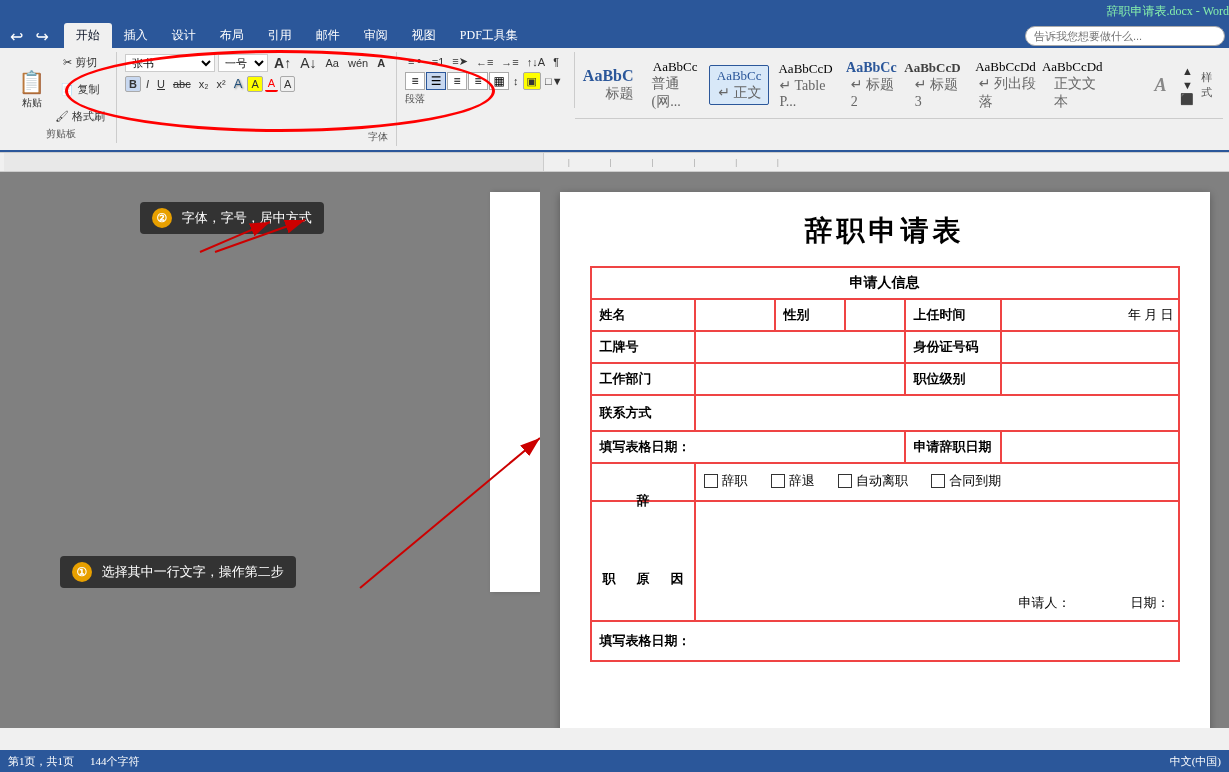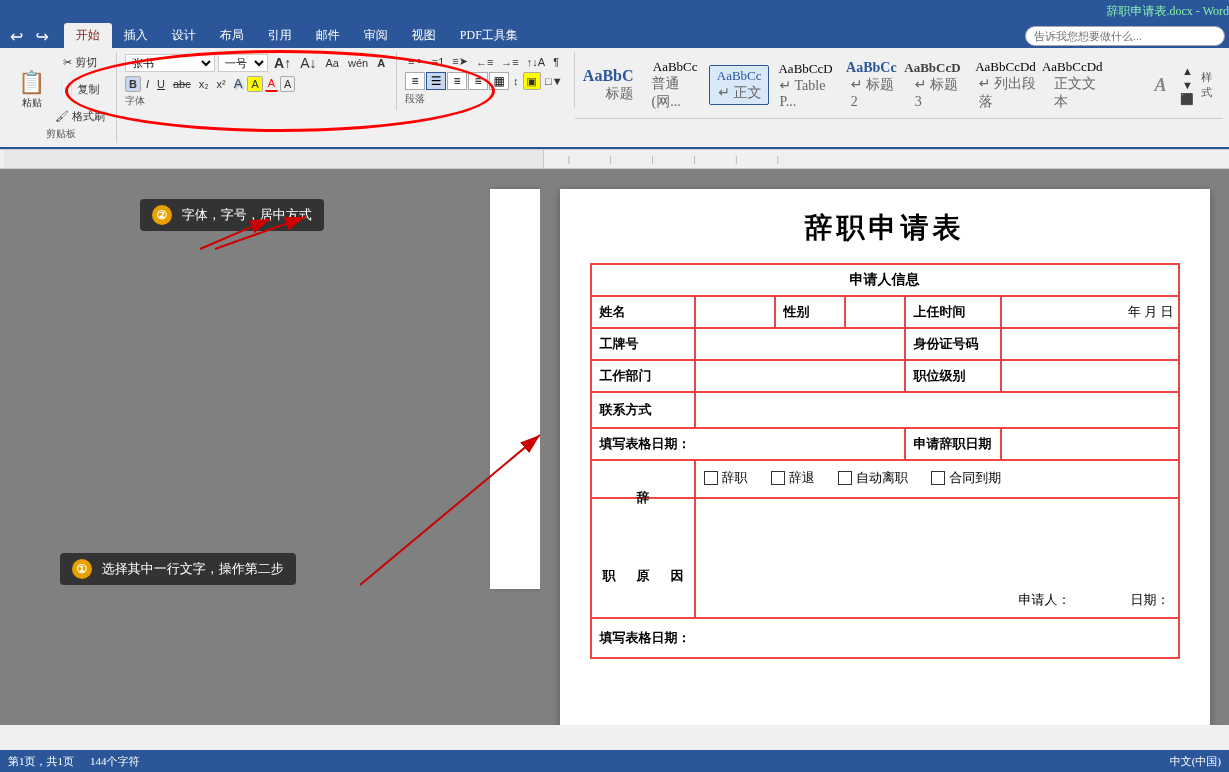--- a/index.html
+++ b/index.html
@@ -32,21 +32,21 @@
     .ribbon-tab {
       padding: 4px 12px;
       color: white;
       font-size: 12px;
       cursor: pointer;
       border-radius: 3px 3px 0 0;
     }
 
     .ribbon-tab.active {
       background: #f0f0f0;
-      color: #7f1d1d;
+      color: #0f172a;
     }
 
     .ribbon-content {
       background: #f0f0f0;
       border-bottom: 1px solid #ccc;
       padding: 4px 6px;
       display: flex;
       align-items: flex-start;
       min-height: 88px;
     }
@@ -315,21 +315,21 @@
           <div style="display:flex;flex-direction:column;gap:10px;">
             <button class="small-btn">✂ 剪切</button>
             <button class="small-btn">📄 复制</button>
             <button class="small-btn">🖌 格式刷</button>
           </div>
         </div>
       </div>
       <div class="ribbon-group-label">剪贴板</div>
     </div>
 
-    <div class="ribbon-group" style="min-width:180px;align-items:flex-start;">
+    <div class="ribbon-group" style="min-width:180px;align-items:flex-end;gap:36px;">
       <div style="display:flex;flex-direction:column;gap:3px;width:100%;">
         <div style="display:flex;align-items:center;gap:3px;">
           <select class="font-select">
             <option>张书</option>
           </select>
           <select class="size-select">
             <option>一号</option>
           </select>
           <button class="small-btn" style="font-size:14px;font-weight:bold;">A↑</button>
           <button class="small-btn" style="font-size:14px;">A↓</button>

